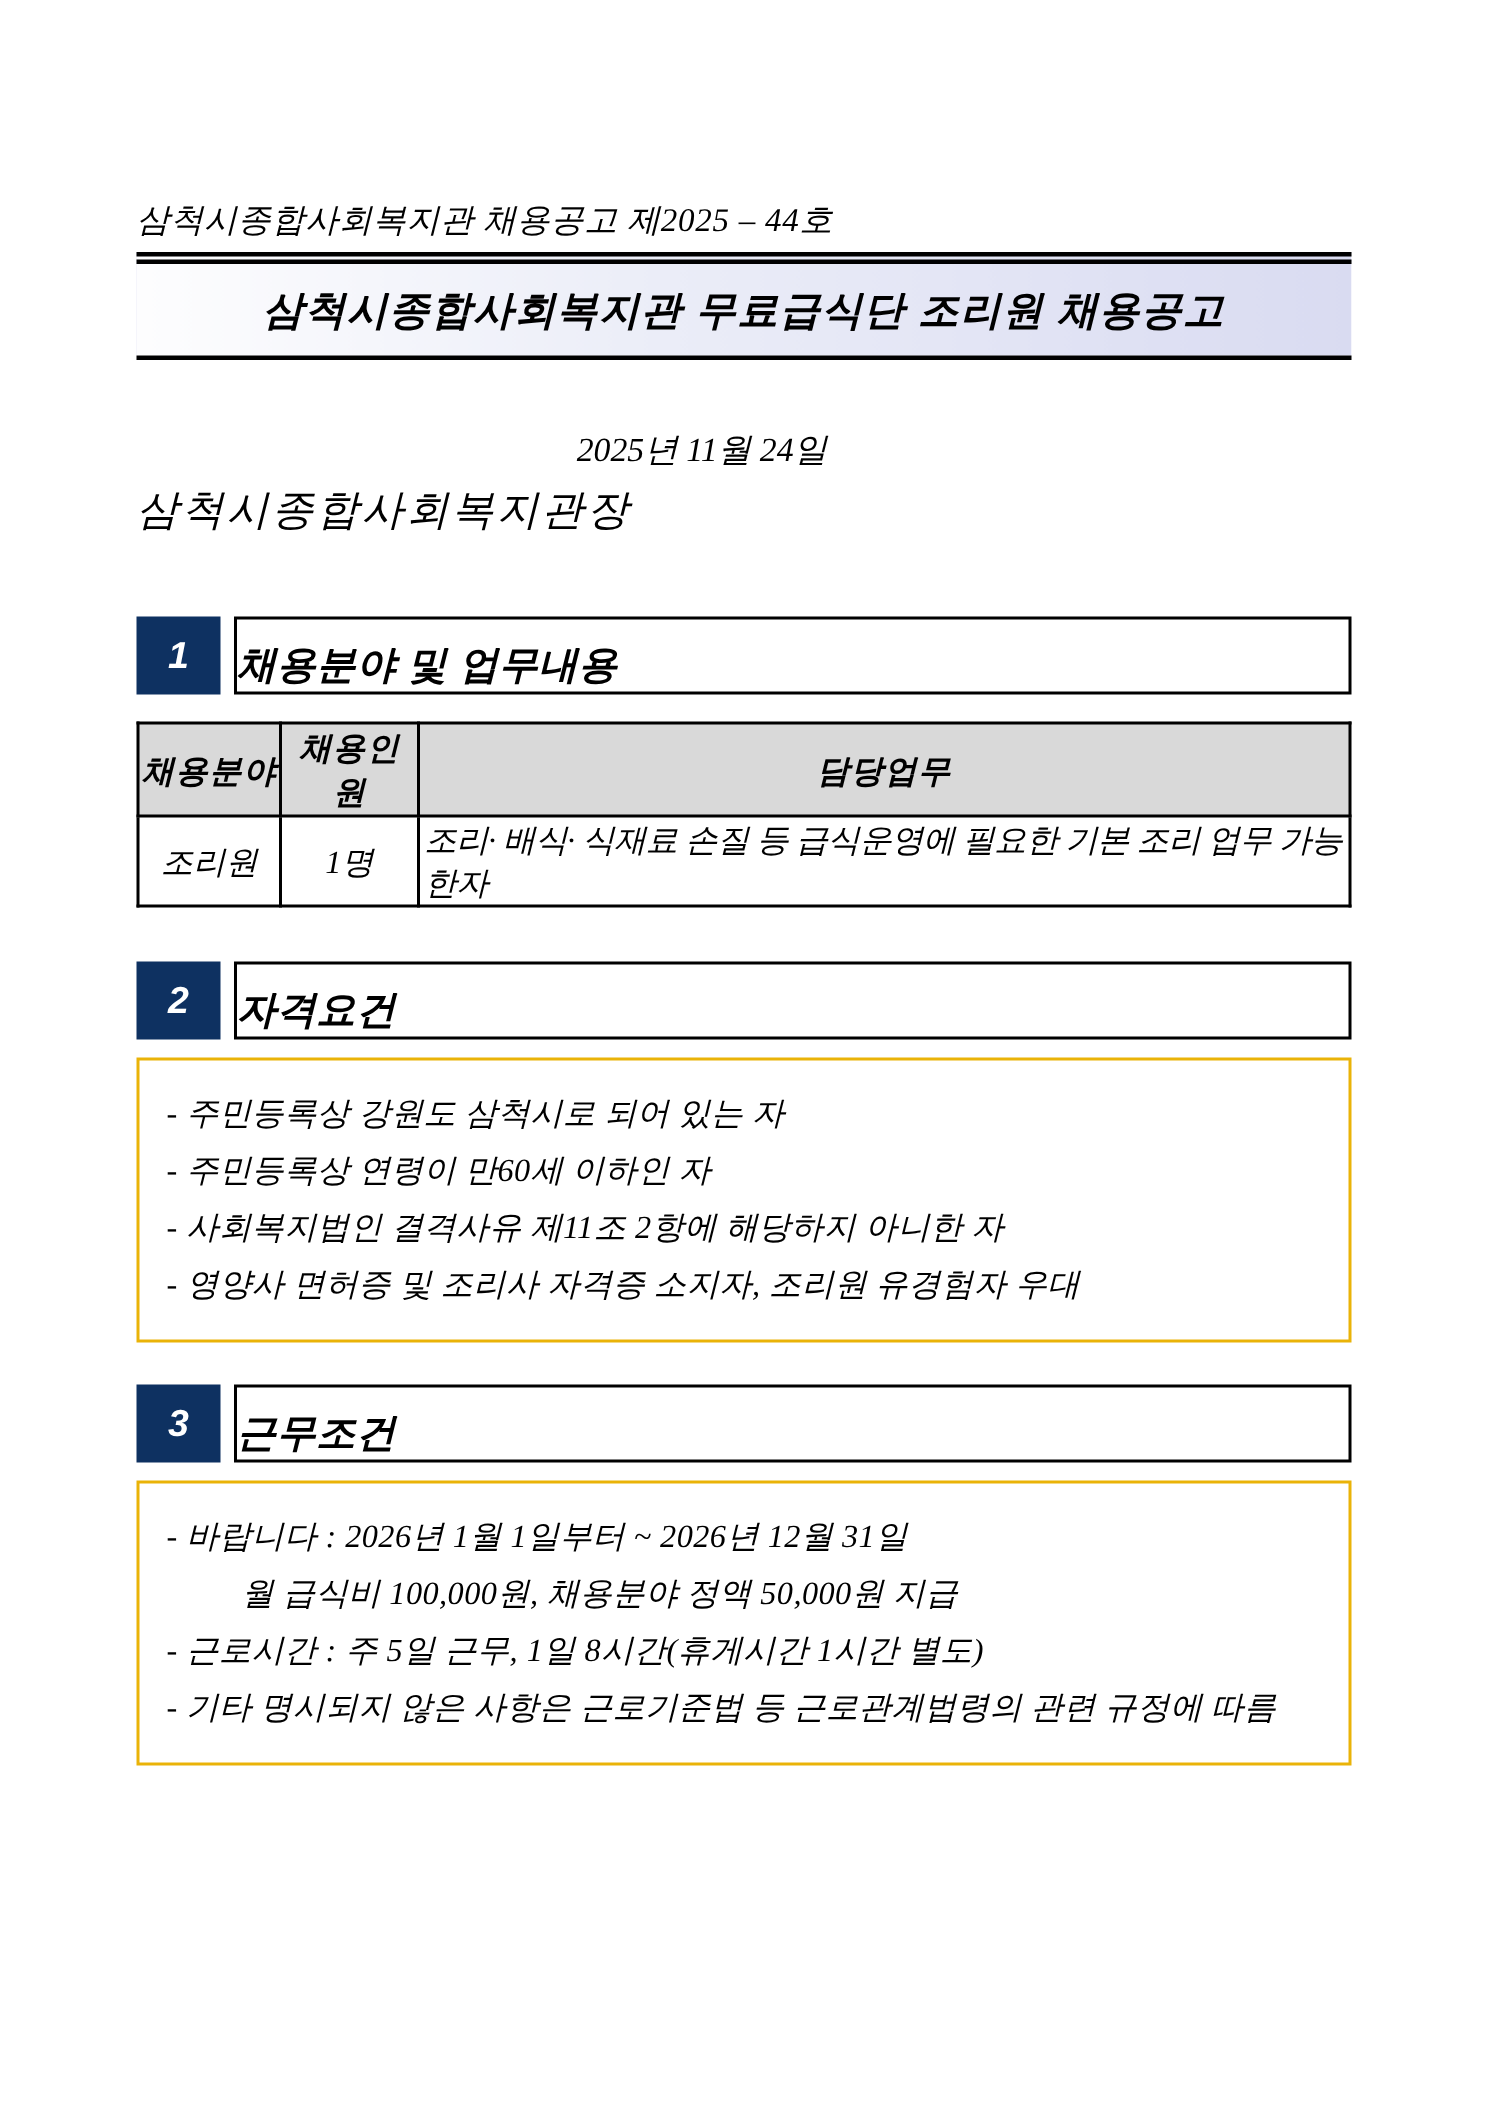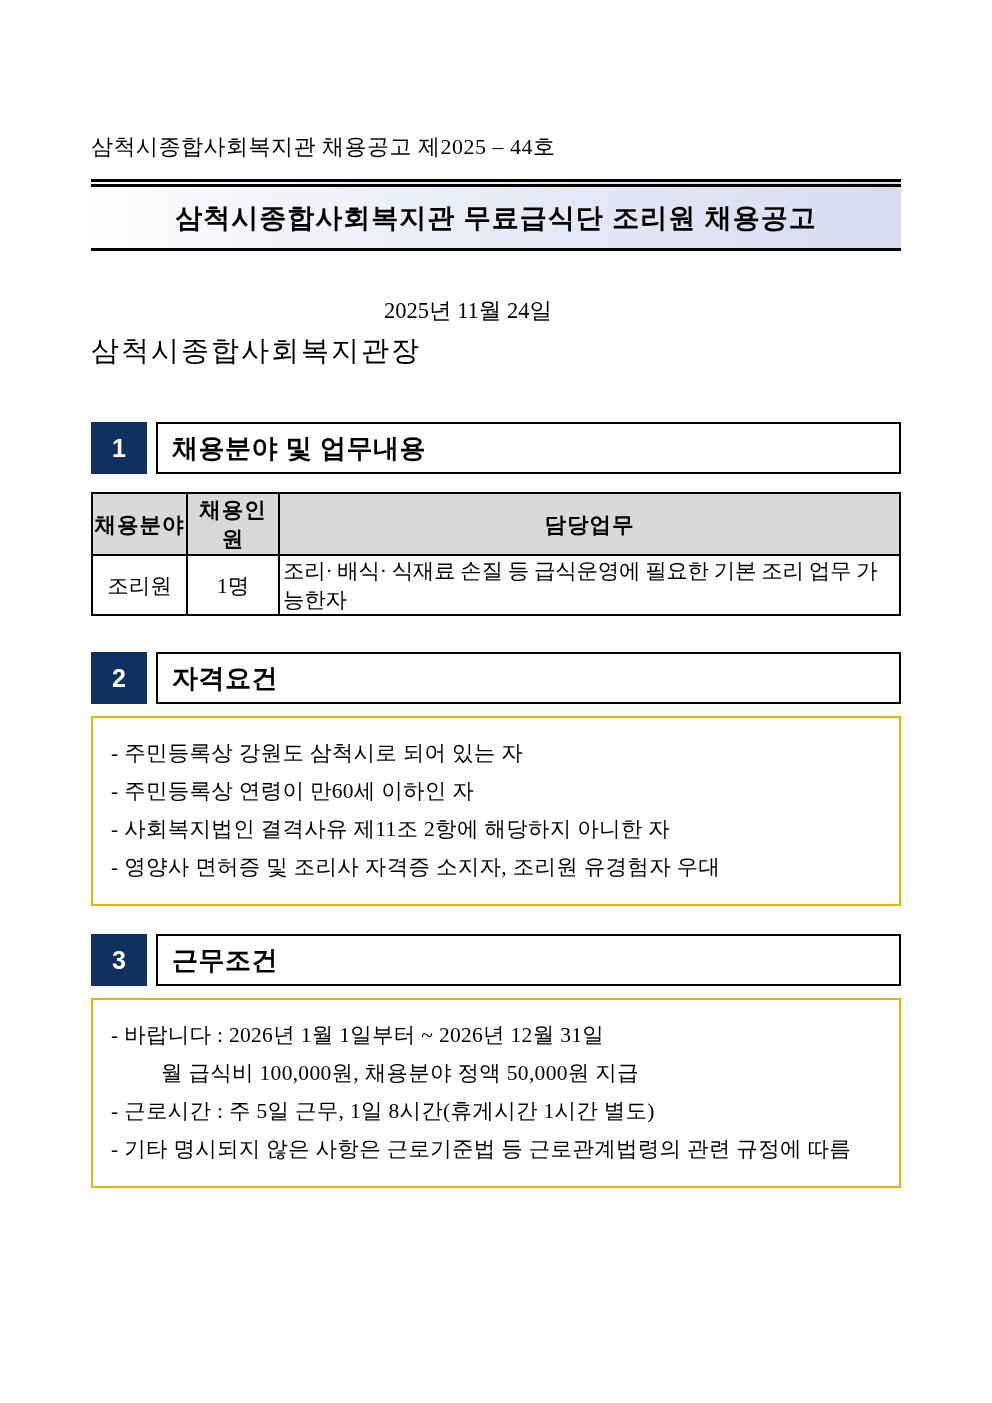--- a/index.html
+++ b/index.html
@@ -10,28 +10,29 @@
   .page {
     position: relative;
     width: 992px;
     height: 1310px;
     background: #ffffff;
     font-family: "Liberation Serif", "DejaVu Serif", serif;
     color: #000000;
     box-sizing: border-box;
     padding: 132px 91px 0 91px;
     overflow: hidden;
+    font-style: italic;
   }
   .ref-line {
     font-size: 22px;
     letter-spacing: 0.5px;
     white-space: nowrap;
   }
   .title-band {
-    margin-top: 17px;
+    margin-top: 6px;
     border-top: 8px double #000000;
     border-bottom: 3px solid #000000;
     background: linear-gradient(to right, #fdfdfe 0%, #eceef8 40%, #d9dbf1 100%);
     height: 61px;
     display: flex;
     align-items: center;
     justify-content: center;
   }
   .title-band .doc-title {
     font-family: "Liberation Sans", "DejaVu Sans", sans-serif;
@@ -78,22 +79,21 @@
     display: flex;
     align-items: center;
     justify-content: center;
     flex: 0 0 auto;
   }
   .section-title-box {
     flex: 1;
     margin-left: 9px;
     border: 2px solid #000000;
     display: flex;
-    align-items: center;
-    padding-left: 14px;
+    align-items: flex-end;
     box-sizing: border-box;
   }
   .section-title-box .section-title {
     font-family: "Liberation Sans", "DejaVu Sans", sans-serif;
     font-weight: bold;
     font-size: 26px;
     letter-spacing: 0.5px;
   }
   table.job-table {
     margin-top: 18px;

